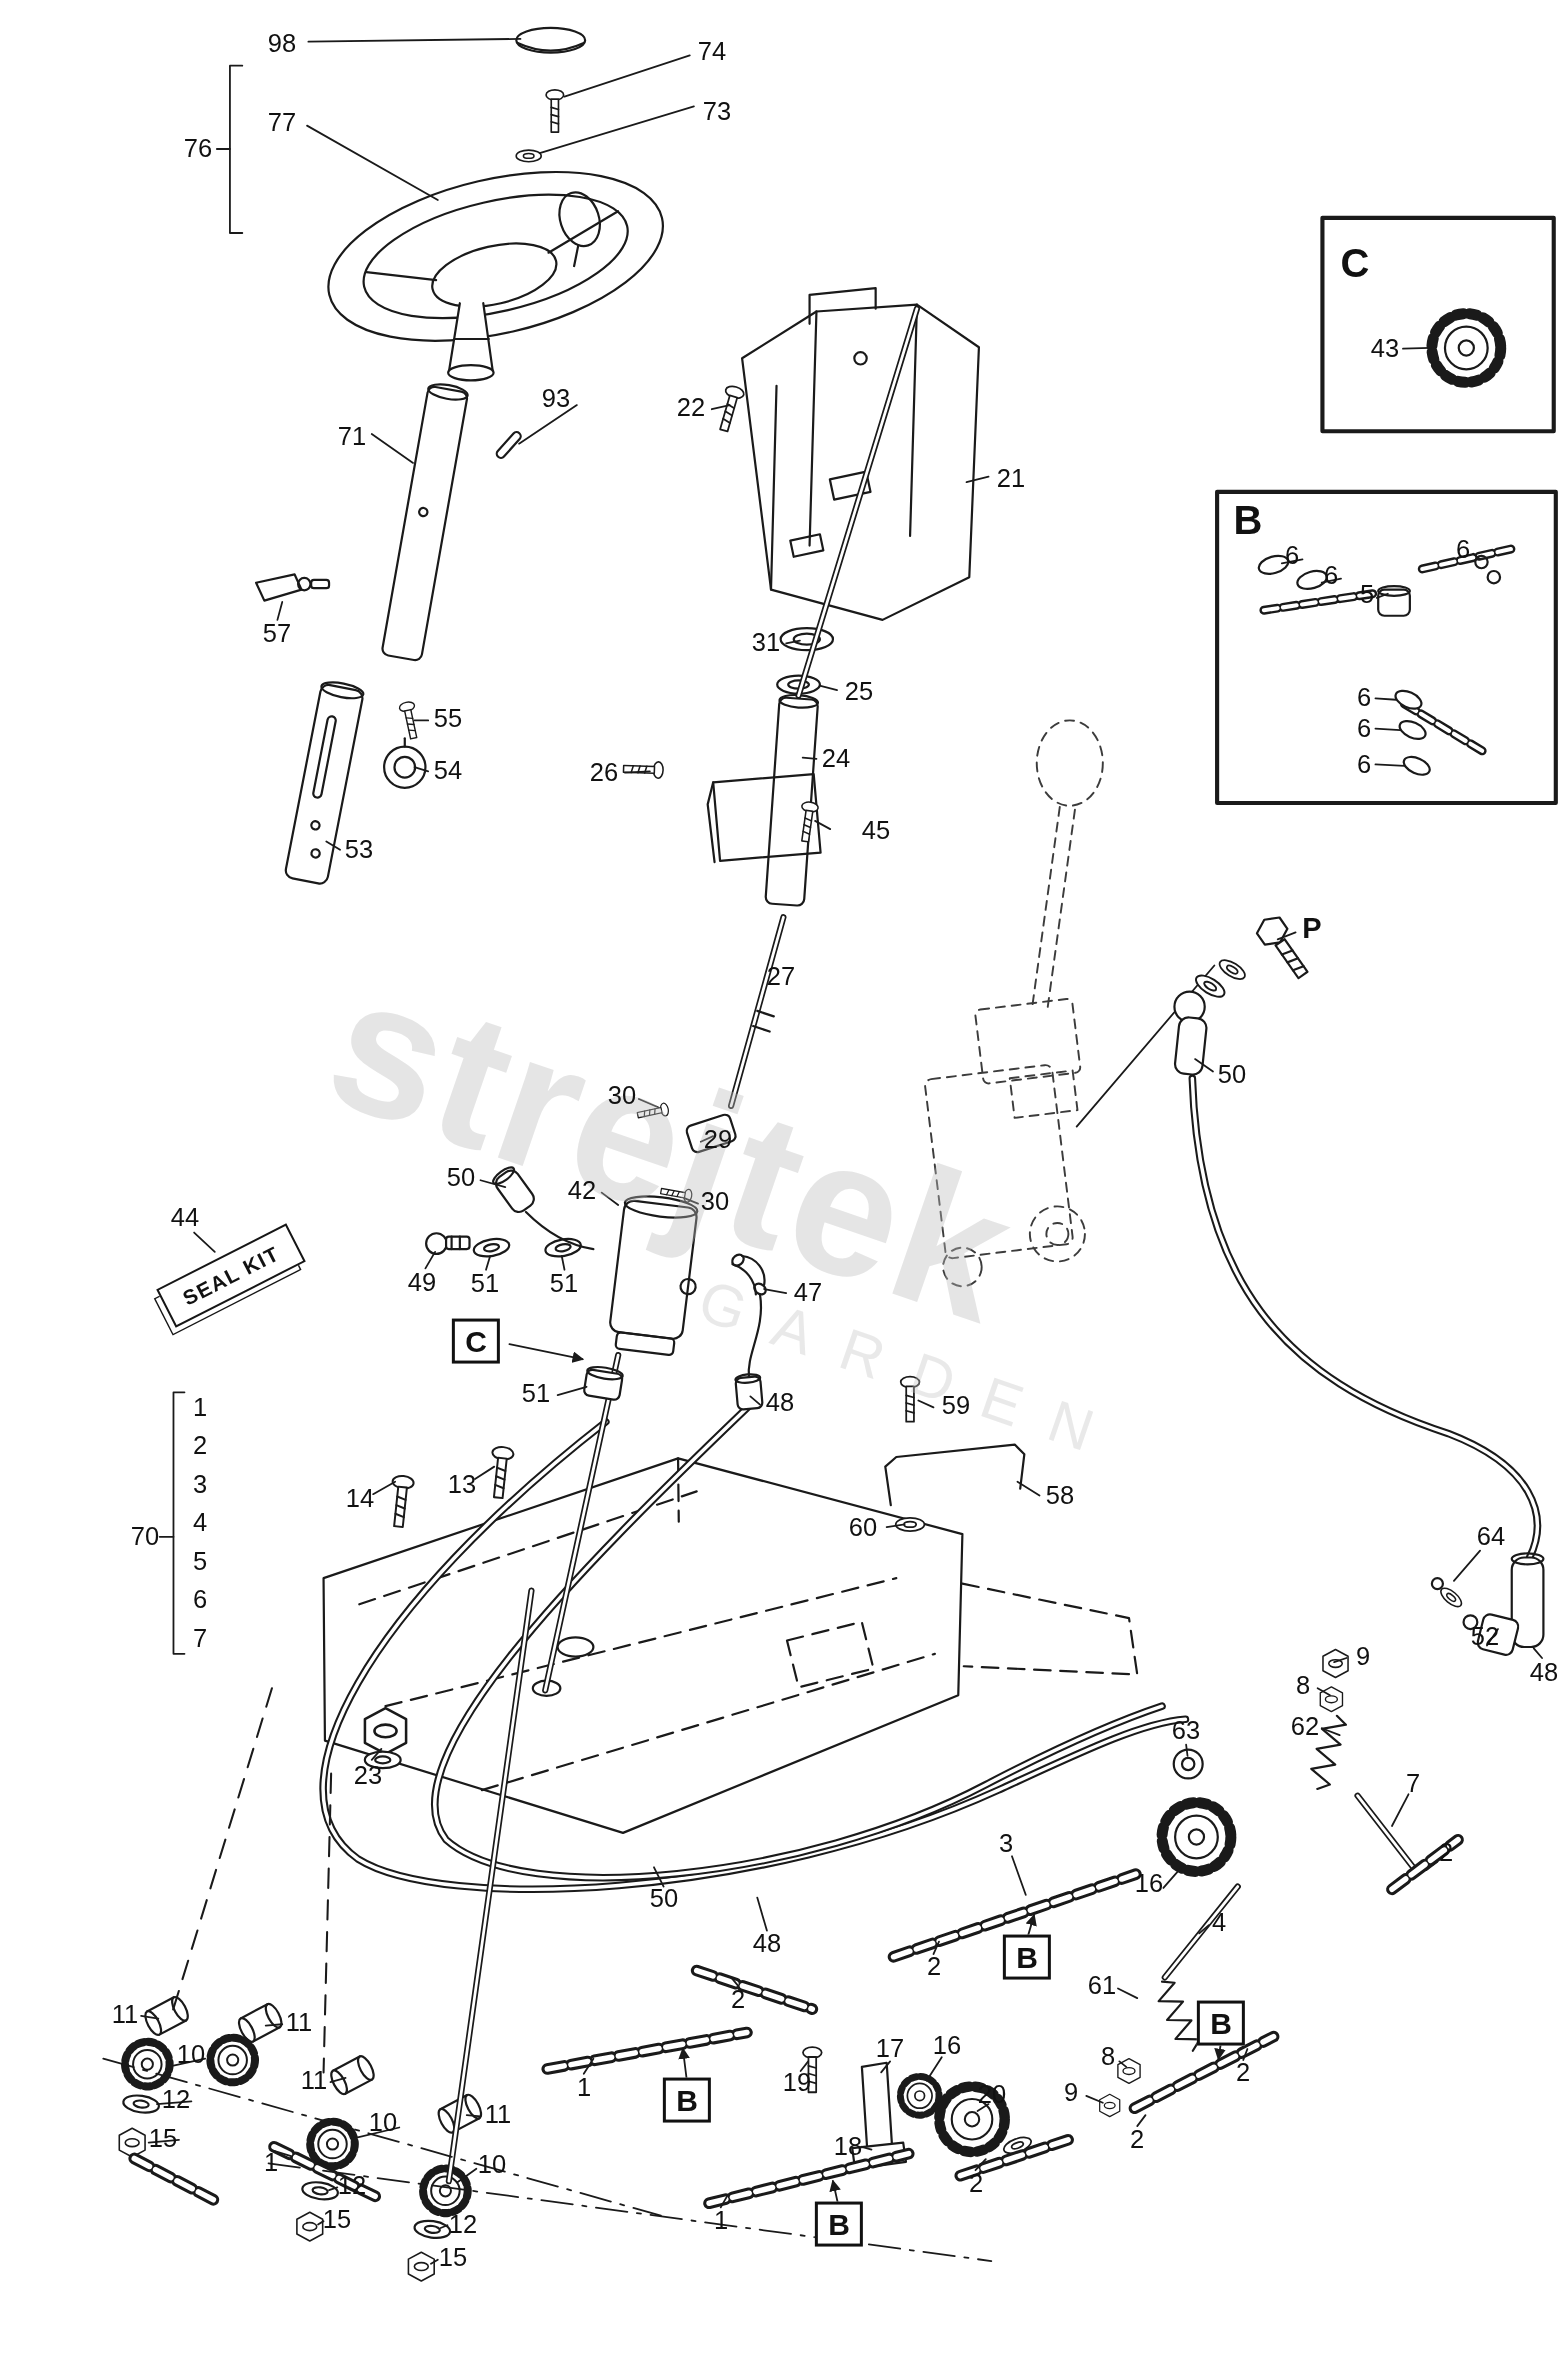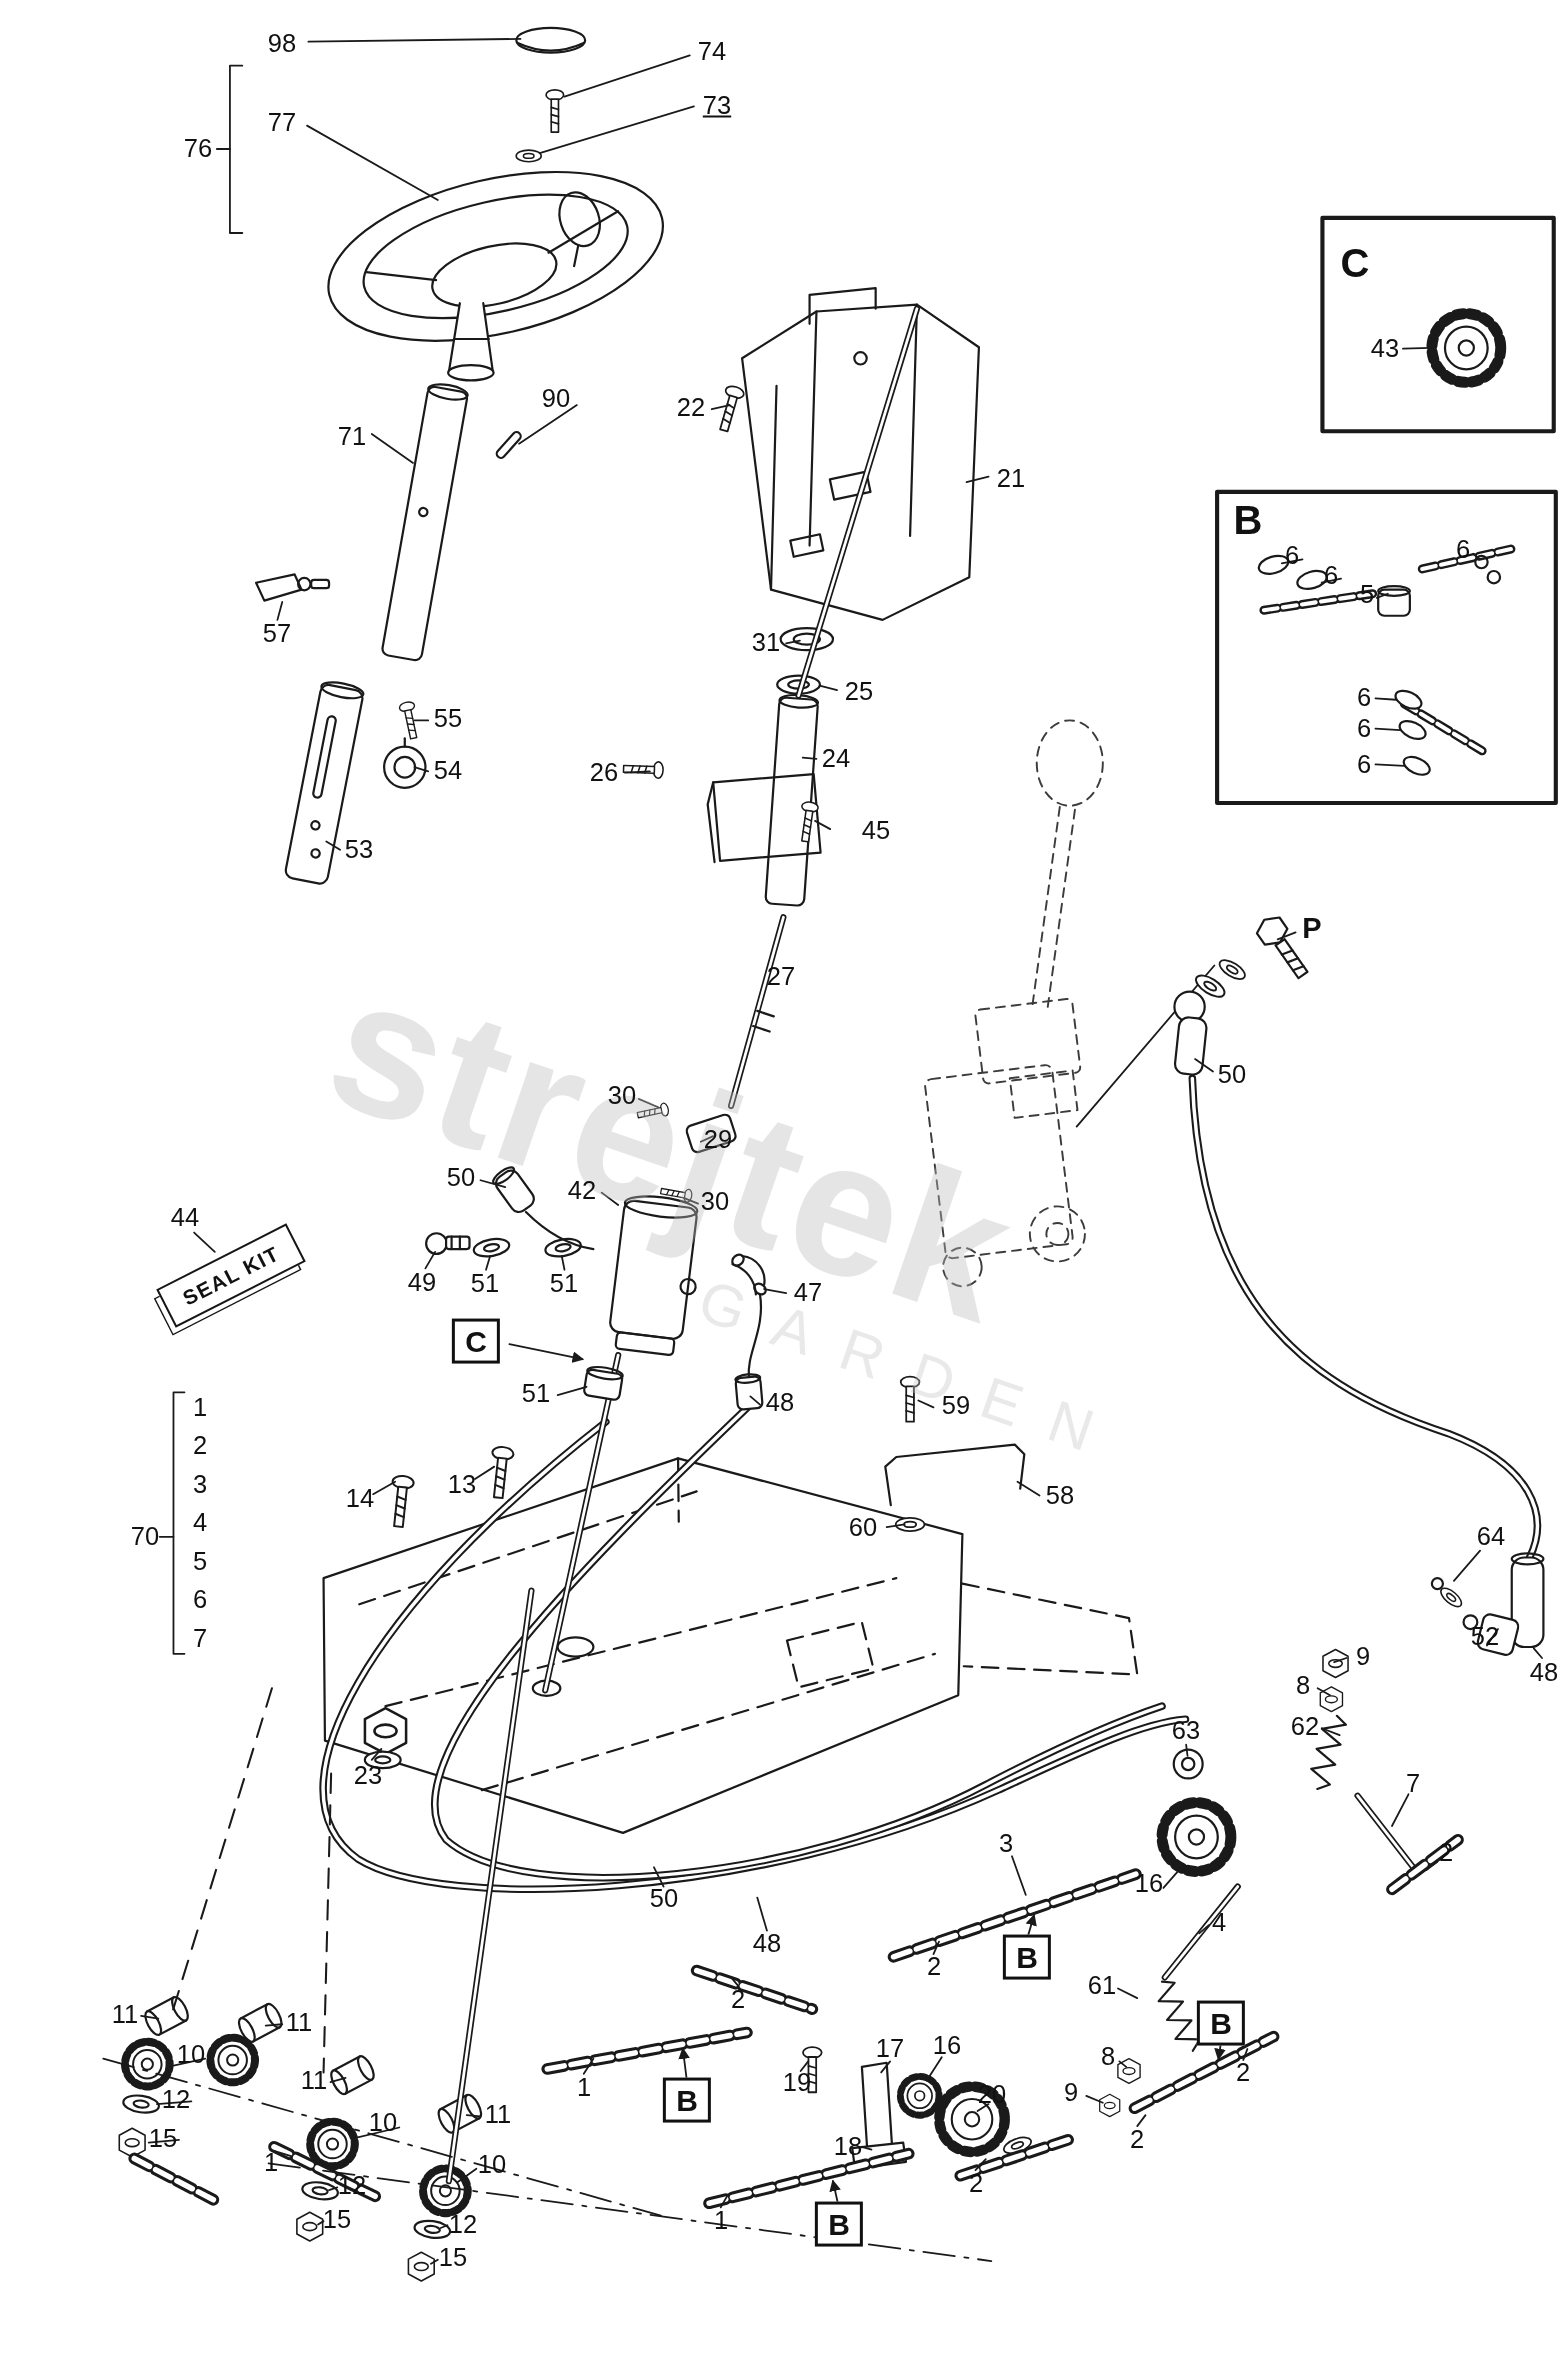--- a/index.html
+++ b/index.html
@@ -524,24 +524,24 @@
 </div>
 
 <div class="sealkit">
   <span>SEAL KIT</span>
 </div>
 
 
 <div id="label-layer">
       <span class="plabel" style="left: 282px; top: 43px;">98</span>
       <span class="plabel" style="left: 712px; top: 51px;">74</span>
-      <span class="plabel" style="left: 717px; top: 105px; text-decoration: underline;">73</span>
+      <span class="plabel" style="left: 717px; top: 111px;">73</span>
       <span class="plabel" style="left: 282px; top: 122px;">77</span>
       <span class="plabel" style="left: 198px; top: 148px;">76</span>
-      <span class="plabel" style="left: 556px; top: 398px;">90</span>
+      <span class="plabel" style="left: 556px; top: 398px;">93</span>
       <span class="plabel" style="left: 352px; top: 436px;">71</span>
       <span class="plabel" style="left: 691px; top: 407px;">22</span>
       <span class="plabel" style="left: 1011px; top: 478px;">21</span>
       <span class="plabel" style="left: 1385px; top: 348px;">43</span>
       <span class="plabel" style="left: 1292px; top: 555px;">6</span>
       <span class="plabel" style="left: 1331px; top: 575px;">6</span>
       <span class="plabel" style="left: 1367px; top: 594px;">5</span>
       <span class="plabel" style="left: 1463px; top: 549px;">6</span>
       <span class="plabel" style="left: 1364px; top: 697px;">6</span>
       <span class="plabel" style="left: 1364px; top: 728px;">6</span>

